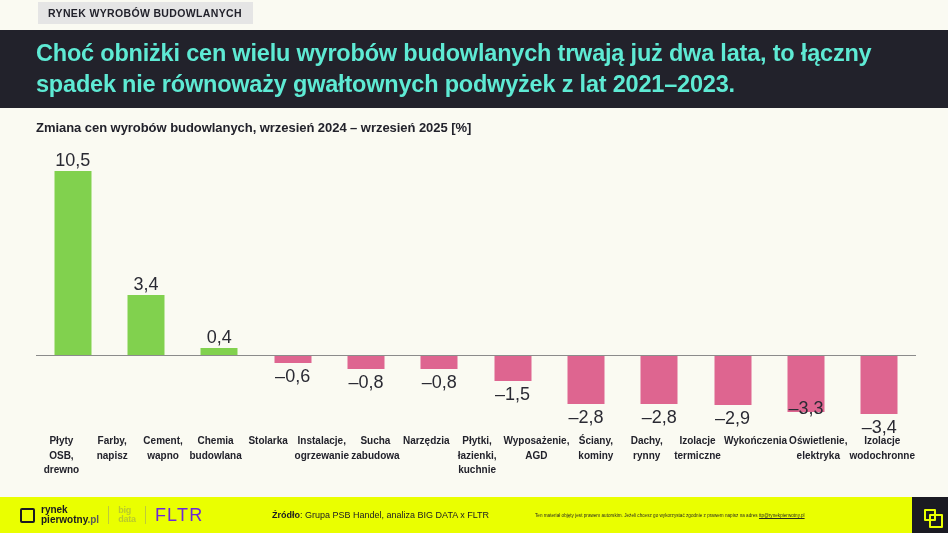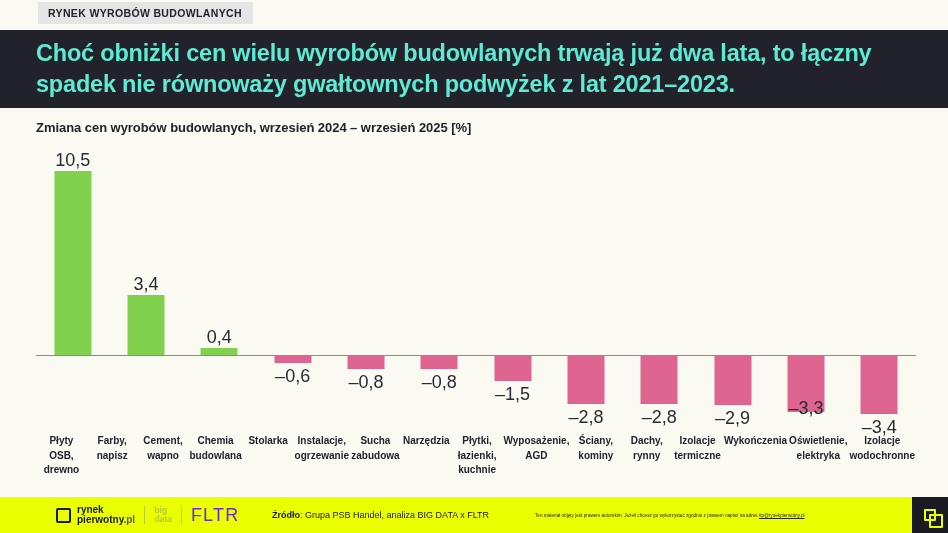--- a/index.html
+++ b/index.html
@@ -92,21 +92,21 @@
     padding: 0 1px;
   }
 
   
   .footer {
     position: absolute; left: 0; bottom: 0;
     width: 948px; height: 36px;
     background: #EAFF00;
     display: flex; align-items: center;
   }
-  .footer-left { display: flex; align-items: center; padding-left: 32px; gap: 9px; margin-left: 24px; }
+  .footer-left { display: flex; align-items: center; padding-left: 20px; gap: 9px; }
   .rp-logo { display: flex; align-items: center; gap: 6px; }
   .rp-mark {
     width: 15px; height: 15px;
     border: 2.6px solid #1A1A22;
     border-radius: 2px;
   }
   .rp-text { font-size: 10px; font-weight: bold; line-height: 1.05; color: #1A1A22; }
   .rp-text .tld { color: #5A5A5A; font-weight: bold; }
   .divider { width: 1px; height: 18px; background: #BDCB3A; }
   .bigdata { font-size: 9px; font-weight: bold; color: #B9C92E; line-height: 1.0; letter-spacing: -0.2px;}

